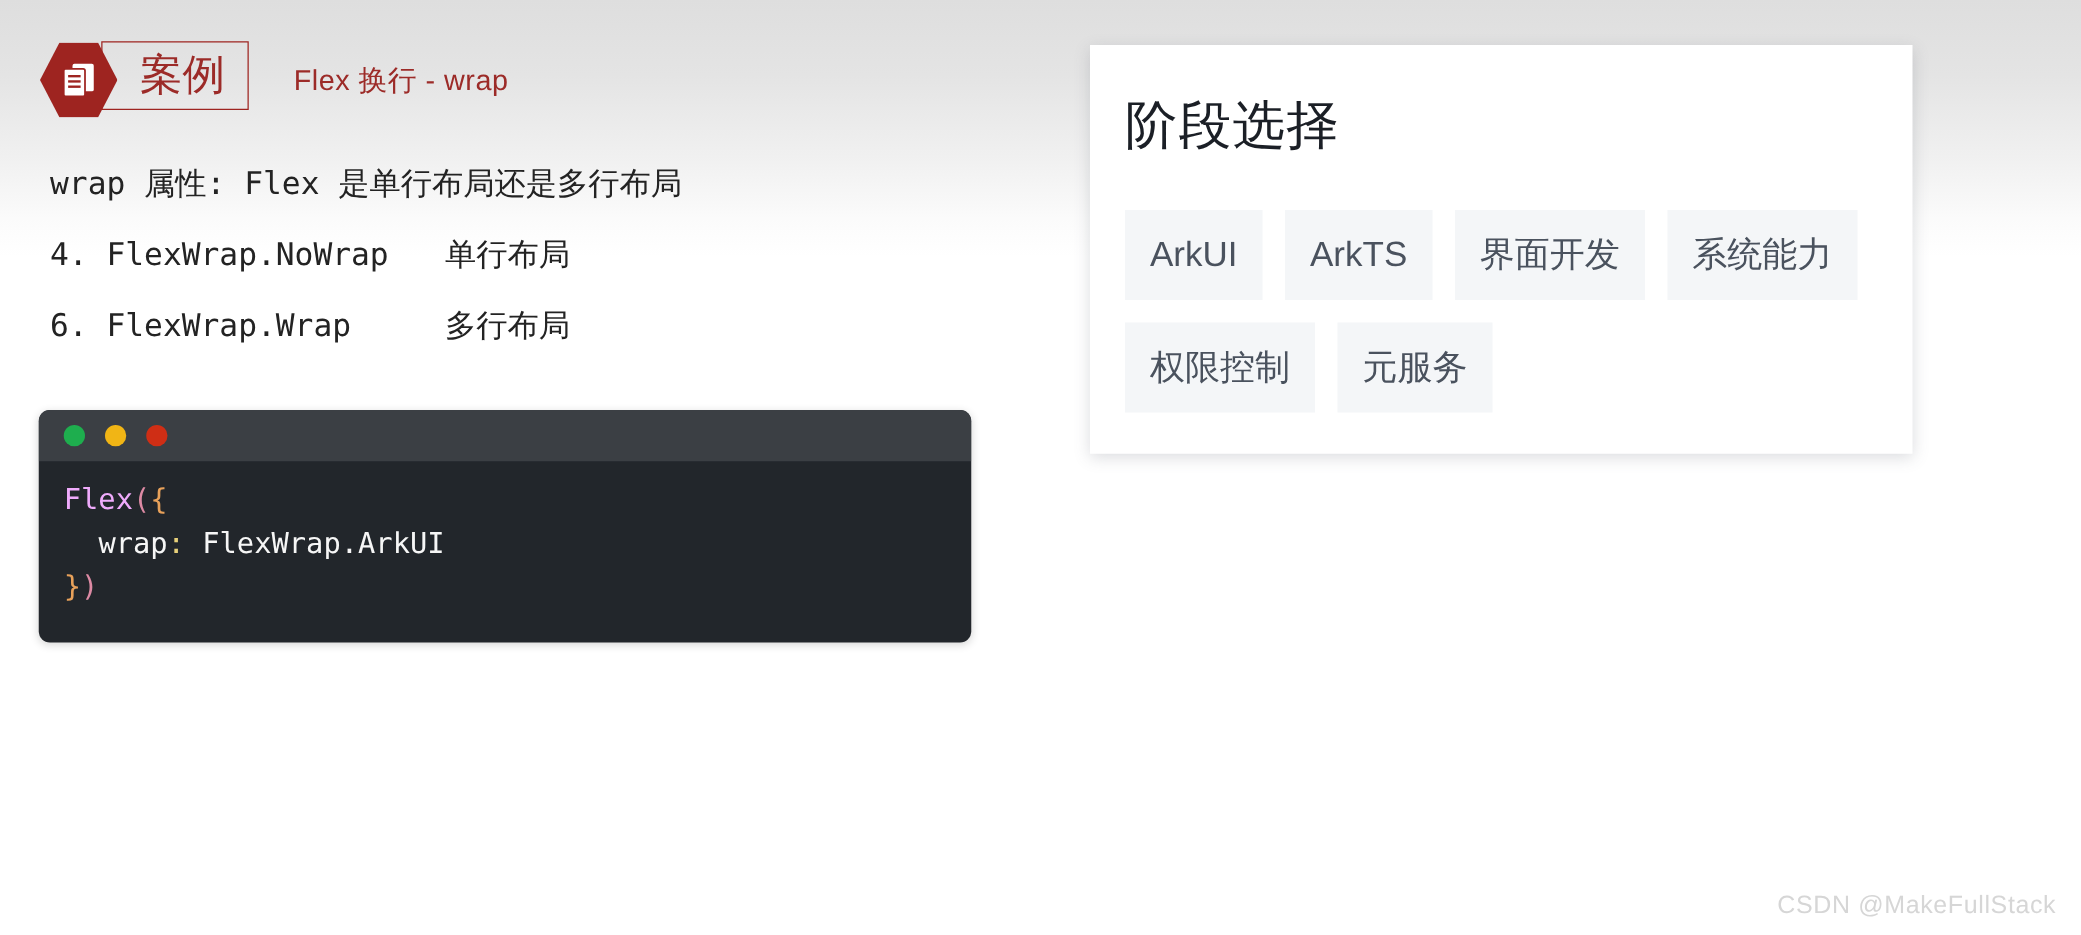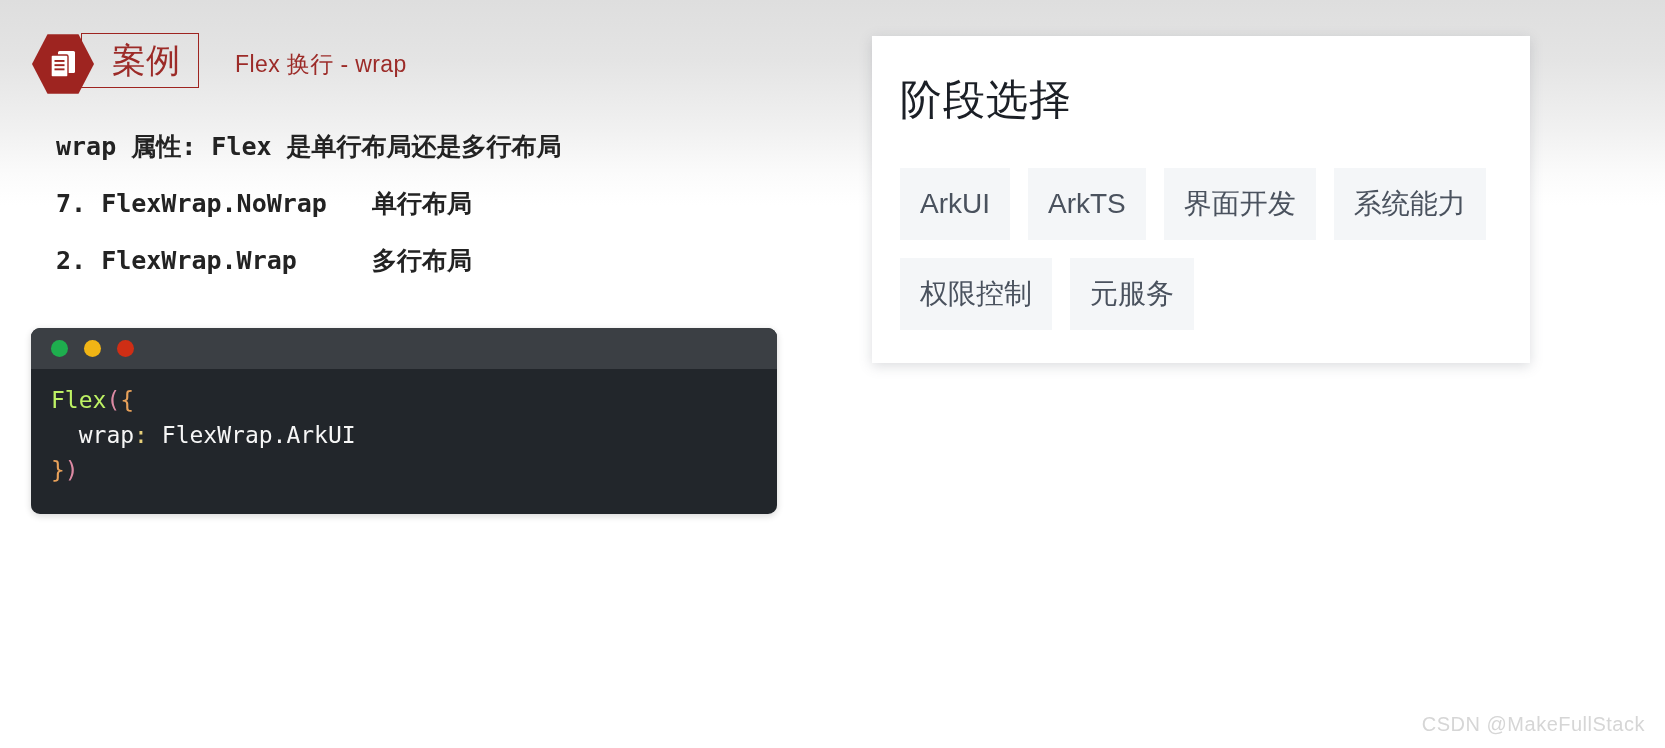--- a/index.html
+++ b/index.html
@@ -82,26 +82,25 @@
     font-family: "Liberation Sans", sans-serif;
     font-size: 23px;
     color: #9c2b28;
     letter-spacing: 0.4px;
     white-space: nowrap;
   }
 
   
   #body-text {
     position: absolute;
-    left: 56px;
+    left: 40px;
     top: 118px;
     width: 760px;
     font-family: "DejaVu Sans Mono", "Liberation Mono", monospace;
     color: #232323;
-    font-weight: bold;
   }
   .body-line {
     font-size: 25px;
     line-height: 57px;
     white-space: pre;
     color: #232323;
   }
 
   
   #code-card {
@@ -133,21 +132,21 @@
   .dot-red    { background: #cf2e15; }
 
   #code-body {
     padding: 14px 0 0 20px;
     font-family: "DejaVu Sans Mono", "Liberation Mono", monospace;
     font-size: 23px;
     line-height: 35px;
     color: #f2f2f2;
     white-space: pre;
   }
-  .tok-fn    { color: #bef264; text-align: right; }
+  .tok-fn    { color: #f0abfc; text-align: right; }
   .tok-paren { color: #dd8aa4; }
   .tok-brace { color: #e8a15a; }
   .tok-plain { color: #f6f6f6; text-align: right; }
   .tok-colon { color: #e8d07a; }
 
   
   #preview-panel {
     position: absolute;
     left: 872px;
     top: 36px;
@@ -215,22 +214,22 @@
           </span>
         </div>
         <div id="case-label-box">案例</div>
       </div>
 
       <div id="slide-title">Flex 换行 - wrap</div>
     </div>
 
     <div id="body-text">
       <div class="body-line">wrap 属性: Flex 是单行布局还是多行布局</div>
-      <div class="body-line">7. FlexWrap.NoWrap   单行布局</div>
-      <div class="body-line">2. FlexWrap.Wrap     多行布局</div>
+      <div class="body-line">4. FlexWrap.NoWrap   单行布局</div>
+      <div class="body-line">6. FlexWrap.Wrap     多行布局</div>
     </div>
 
     <div id="code-card">
       <div id="code-titlebar">
         <span class="dot dot-green"></span>
         <span class="dot dot-yellow"></span>
         <span class="dot dot-red"></span>
       </div>
       <div id="code-body"><span class="tok-fn">Flex</span><span class="tok-paren">(</span><span class="tok-brace">{</span>
 <span class="tok-plain">  </span><span class="tok-plain">wrap</span><span class="tok-colon">:</span><span class="tok-plain"> FlexWrap.ArkUI</span>

